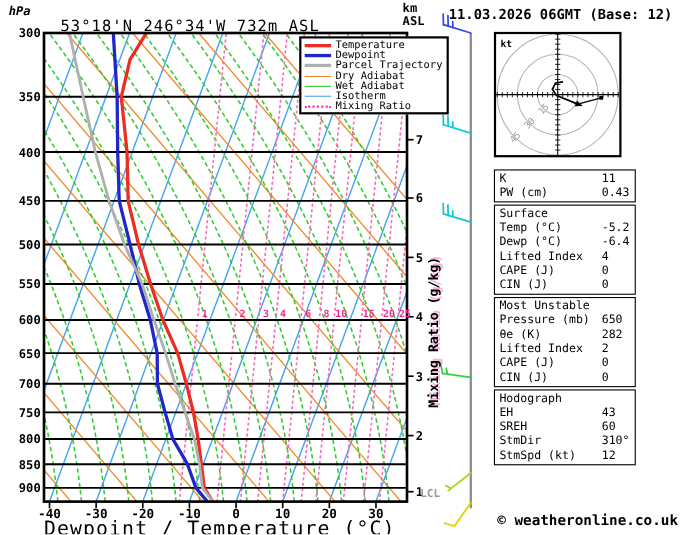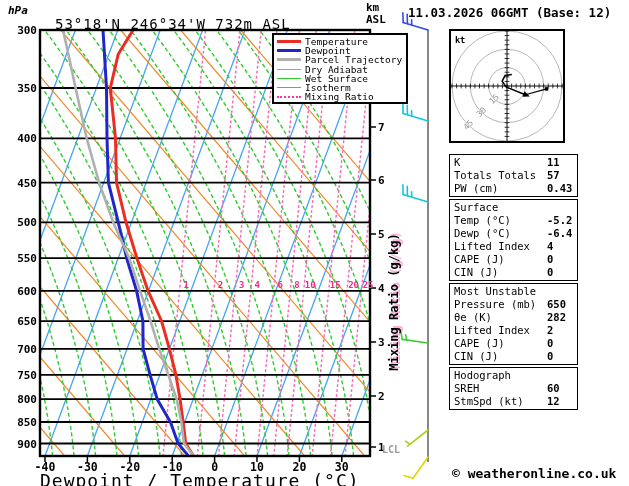--- a/index.html
+++ b/index.html
@@ -17,21 +17,21 @@
   .lcl{position:absolute;left:382px;top:444px;font-size:10px;font-weight:bold;color:#9a9a9a;}
   .legend{position:absolute;left:233px;top:33px;width:136px;background:#fff;border:2px solid #000;padding:2px 0 1px 3px;box-sizing:border-box;margin-left:39px;}
   .lg-row{display:flex;align-items:center;height:9.2px;}
   .lg-line{width:24px;margin-right:4px;flex:none;}
   .lg-text{font-size:9.5px;white-space:nowrap;}
   #hodo{left:449px;top:29px;width:116px;height:114px;border:2px solid #000;background:#fff;box-sizing:border-box;}
   #tables{position:absolute;left:449px;top:154px;width:129px;}
   .tbox{border:1.5px solid #000;background:#fff;margin-bottom:2px;padding:1px 0;}
   .trow{position:relative;height:13px;line-height:13px;font-size:10.5px;padding:0 4px;white-space:nowrap;}
   .thead{text-align:left;}
-  .tval{position:absolute;left:97px;top:0;font-weight:bold;}
+  .tval{position:absolute;left:97px;top:0;}
   .copyright{position:absolute;left:452px;top:466px;font-size:13px;font-weight:bold;white-space:nowrap;}
 </style>
 </head>
 <body>
 
 <div class="stage">
   <svg id="chart">
       <defs>
         <clipPath id="pc">
           <rect x="40" y="30" width="330" height="426"></rect>
@@ -239,21 +239,21 @@
       <div class="lg-row">
         <span class="lg-line" style="border-top: 3px solid rgb(176, 176, 176);"></span>
         <span class="lg-text">Parcel Trajectory</span>
       </div>
       <div class="lg-row">
         <span class="lg-line" style="border-top: 1.5px solid rgb(240, 136, 42);"></span>
         <span class="lg-text">Dry Adiabat</span>
       </div>
       <div class="lg-row">
         <span class="lg-line" style="border-top: 1.5px solid rgb(46, 204, 46);"></span>
-        <span class="lg-text">Wet Surface</span>
+        <span class="lg-text">Wet Adiabat</span>
       </div>
       <div class="lg-row">
         <span class="lg-line" style="border-top: 1.5px solid rgb(70, 164, 240);"></span>
         <span class="lg-text">Isotherm</span>
       </div>
       <div class="lg-row">
         <span class="lg-line" style="border-top: 2px dotted rgb(248, 56, 168);"></span>
         <span class="lg-text">Mixing Ratio</span>
       </div>
     </div>
@@ -323,40 +323,41 @@
       <text x="4" y="12" font-size="9" font-weight="bold" font-family="DejaVu Sans Mono, monospace">kt</text>
       <path d="M63 45 L56 46 L53 52 L57 58 L77 66" fill="none" stroke="#000" stroke-width="1.6"></path>
       <line x1="77" y1="66" x2="99" y2="60" stroke="#000" stroke-width="1.2"></line>
       <path d="M81.6423834544263 67.85695338177052 L74.02887458916716 68.04264871994756 L76.2572186472918 62.471788574636015 Z" fill="#000"></path>
       <rect x="97.2" y="58.2" width="3.6" height="3.6" fill="#000"></rect>
     </svg>
 
   <div id="tables">
       <div class="tbox">
         <div class="trow"><span>K</span><span class="tval">11</span></div>
-        <div class="trow"><span>Totals Totals</span><span class="tval">57</span></div>
         <div class="trow"><span>PW (cm)</span><span class="tval">0.43</span></div>
       </div>
       <div class="tbox">
         <div class="trow thead">Surface</div>
         <div class="trow"><span>Temp (°C)</span><span class="tval">-5.2</span></div>
         <div class="trow"><span>Dewp (°C)</span><span class="tval">-6.4</span></div>
         <div class="trow"><span>Lifted Index</span><span class="tval">4</span></div>
         <div class="trow"><span>CAPE (J)</span><span class="tval">0</span></div>
         <div class="trow"><span>CIN (J)</span><span class="tval">0</span></div>
       </div>
       <div class="tbox">
         <div class="trow thead">Most Unstable</div>
         <div class="trow"><span>Pressure (mb)</span><span class="tval">650</span></div>
         <div class="trow"><span>θe (K)</span><span class="tval">282</span></div>
         <div class="trow"><span>Lifted Index</span><span class="tval">2</span></div>
         <div class="trow"><span>CAPE (J)</span><span class="tval">0</span></div>
         <div class="trow"><span>CIN (J)</span><span class="tval">0</span></div>
       </div>
       <div class="tbox">
         <div class="trow thead">Hodograph</div>
+        <div class="trow"><span>EH</span><span class="tval">43</span></div>
         <div class="trow"><span>SREH</span><span class="tval">60</span></div>
+        <div class="trow"><span>StmDir</span><span class="tval">310°</span></div>
         <div class="trow"><span>StmSpd (kt)</span><span class="tval">12</span></div>
       </div>
     </div>
 
   <div class="copyright">© weatheronline.co.uk</div>
 </div>
 
 </body></html>

